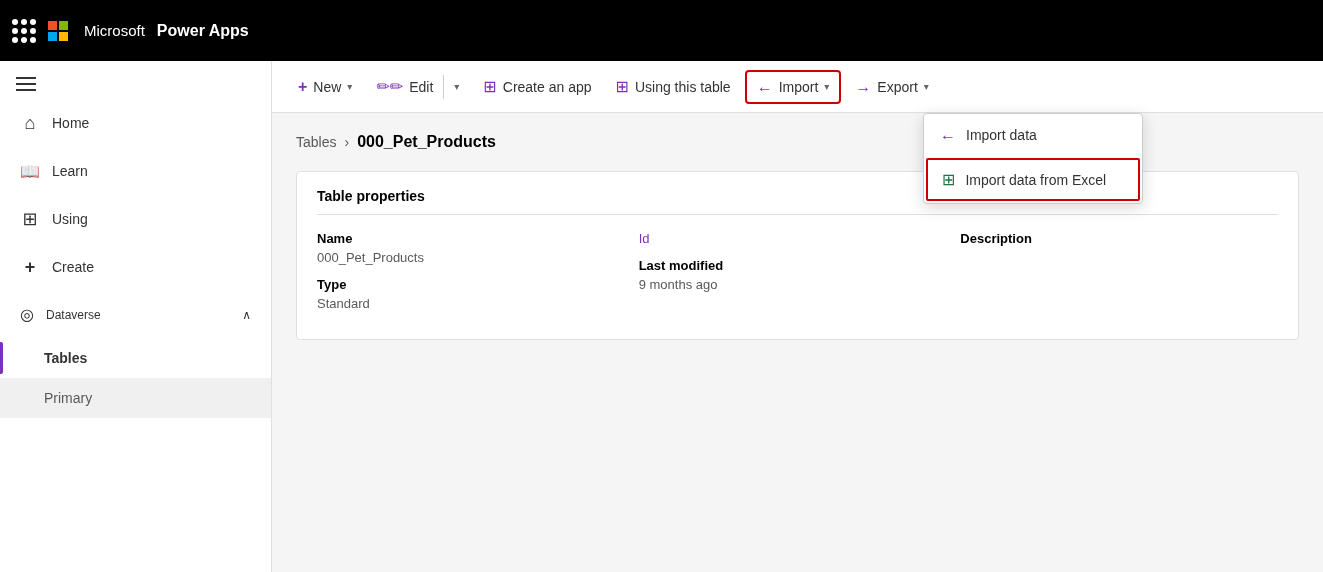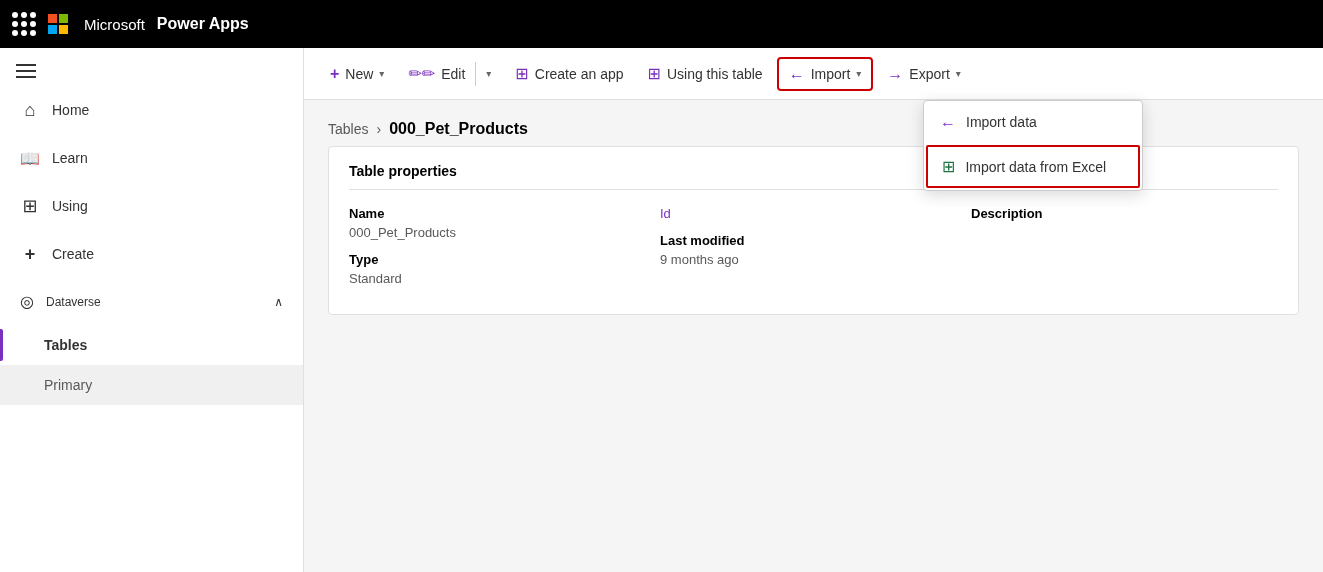--- a/index.html
+++ b/index.html
@@ -2,21 +2,21 @@
 <html><head>
   <meta charset="utf-8">
   <style>
     * { box-sizing: border-box; margin: 0; padding: 0; }
     body { font-family: 'Segoe UI', Arial, sans-serif; font-size: 14px; background: #f5f5f5; display: flex; flex-direction: column; height: 572px; width: 1323px; overflow: hidden; }
 
     
     .top-bar {
       background: #000;
       color: #fff;
-      height: 48px;
+      height: 61px;
       display: flex;
       align-items: center;
       padding: 0 12px;
       gap: 12px;
       flex-shrink: 0;
     }
     .top-bar-dots {
       display: grid;
       grid-template-columns: repeat(3,6px);
       gap: 3px;
@@ -44,21 +44,21 @@
 
     
     .main-layout {
       display: flex;
       flex: 1;
       overflow: hidden;
     }
 
     
     .sidebar {
-      width: 304px;
+      width: 272px;
       background: #fff;
       border-right: 1px solid #e0e0e0;
       display: flex;
       flex-direction: column;
       flex-shrink: 0;
       justify-content: space-between;
     }
     .sidebar-hamburger {
       padding: 16px 16px 8px 16px;
       cursor: pointer;
@@ -219,21 +219,21 @@
     }
     .breadcrumb-current {
       font-weight: 700;
       color: #000;
       font-size: 16px;
     }
     .breadcrumb-arrow { color: #595959; }
 
     
     .table-card {
-      margin: 0 24px;
+      margin: 12px 24px;
       background: #fff;
       border: 1px solid #e0e0e0;
       border-radius: 4px;
       padding: 16px 20px;
     }
     .table-card-title {
       font-weight: 700;
       font-size: 14px;
       margin-bottom: 16px;
       padding-bottom: 10px;

